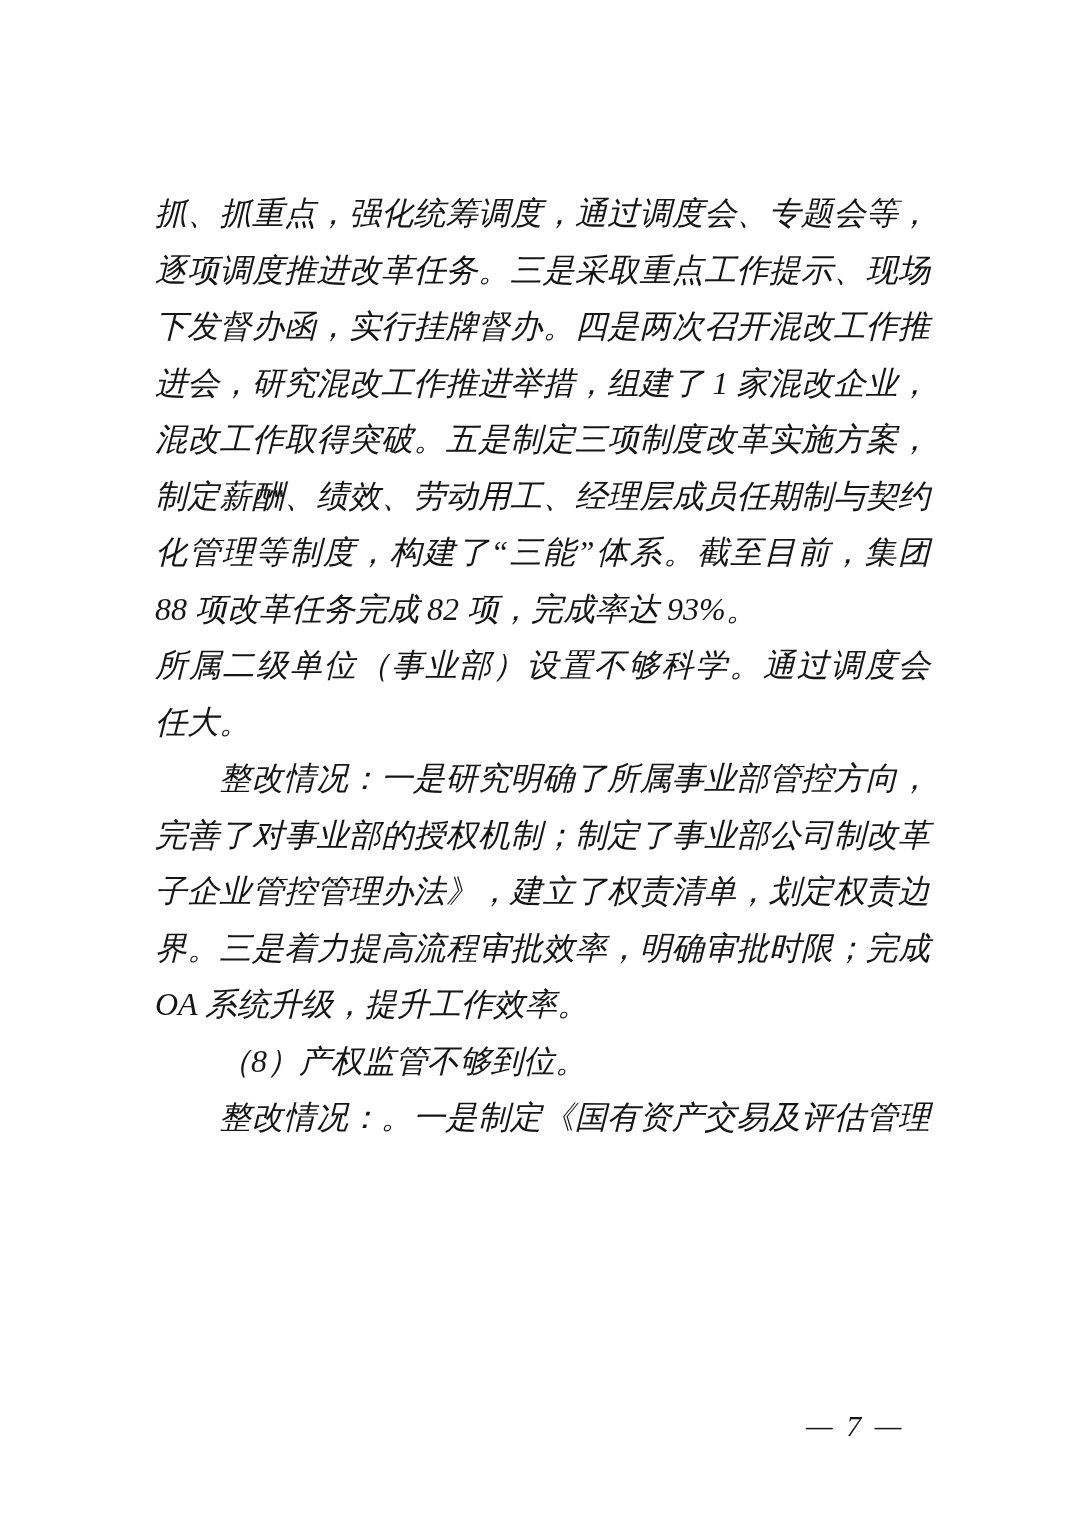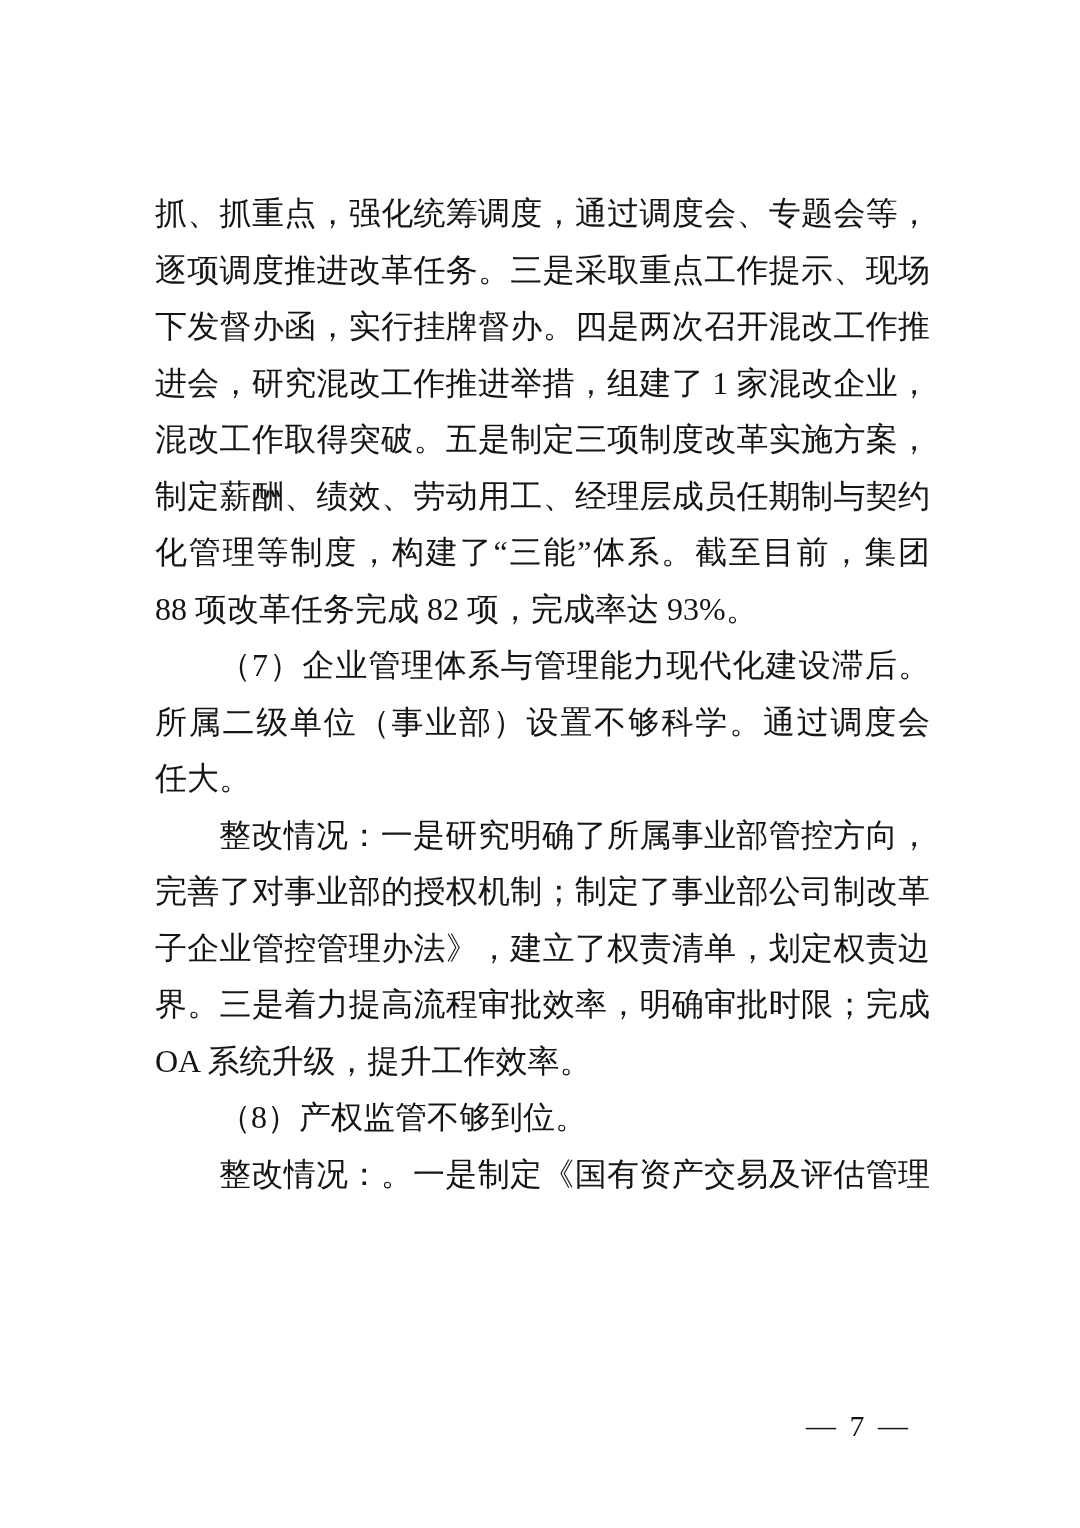--- a/index.html
+++ b/index.html
@@ -12,20 +12,21 @@
     background: #ffffff;
     position: relative;
     overflow: hidden;
     font-family: "Liberation Serif", "DejaVu Serif", serif;
     color: #151515;
   }
   .page {
     position: absolute;
     inset: 0;
     background: #ffffff;
+    font-style: italic;
   }
   .text-block {
     position: absolute;
     left: 155px;
     top: 185px;
     width: 775px;
   }
   .line {
     margin: 0;
     padding: 0;
@@ -61,21 +62,20 @@
 
   <main class="text-block">
     <p class="line">抓、抓重点，强化统筹调度，通过调度会、专题会等，</p>
     <p class="line">逐项调度推进改革任务。三是采取重点工作提示、现场</p>
     <p class="line">下发督办函，实行挂牌督办。四是两次召开混改工作推</p>
     <p class="line">进会，研究混改工作推进举措，组建了 1 家混改企业，</p>
     <p class="line">混改工作取得突破。五是制定三项制度改革实施方案，</p>
     <p class="line">制定薪酬、绩效、劳动用工、经理层成员任期制与契约</p>
     <p class="line">化管理等制度，构建了“三能”体系。截至目前，集团</p>
     <p class="line para-end">88 项改革任务完成 82 项，完成率达 93%。</p>
-    <p class="line indent">（7）企业管理体系与管理能力现代化建设滞后。</p>
     <p class="line">所属二级单位（事业部）设置不够科学。通过调度会</p>
     <p class="line para-end">任大。</p>
     <p class="line indent">整改情况：一是研究明确了所属事业部管控方向，</p>
     <p class="line">完善了对事业部的授权机制；制定了事业部公司制改革</p>
     <p class="line">子企业管控管理办法》，建立了权责清单，划定权责边</p>
     <p class="line">界。三是着力提高流程审批效率，明确审批时限；完成</p>
     <p class="line para-end">OA 系统升级，提升工作效率。</p>
     <p class="line indent para-end">（8）产权监管不够到位。</p>
     <p class="line indent">整改情况：。一是制定《国有资产交易及评估管理</p>
   </main>

